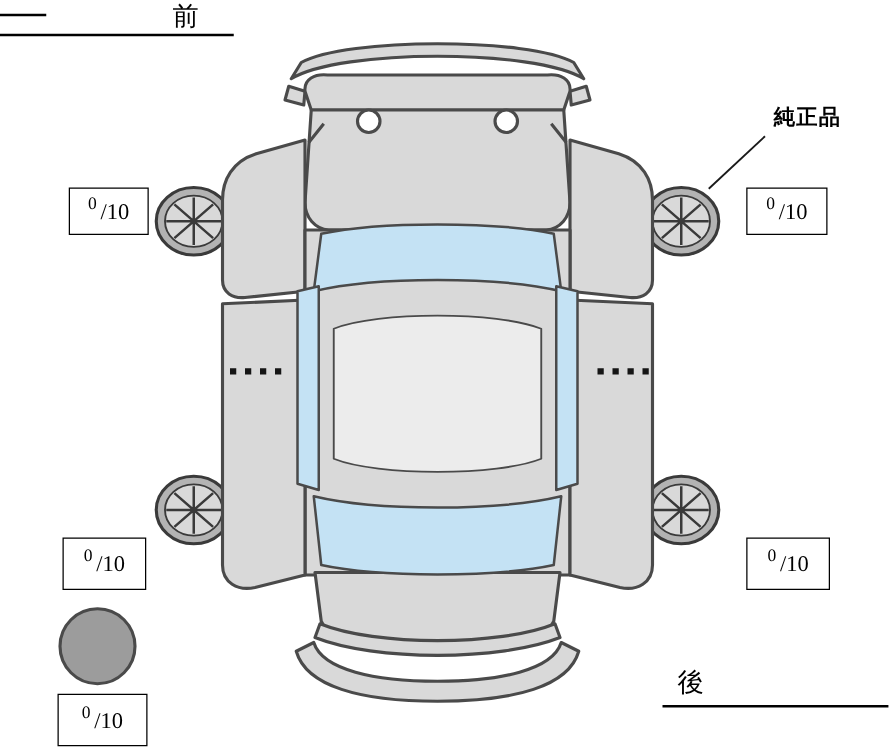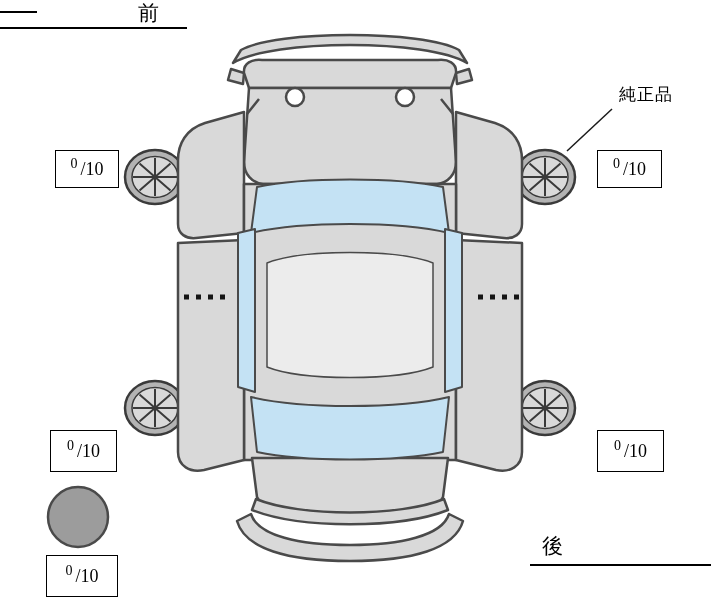--- a/index.html
+++ b/index.html
@@ -6,21 +6,21 @@
   .canvas{
     position:relative;
     width:711px;height:600px;
     background:#ffffff;
     overflow:hidden;
     font-family:"DejaVu Sans", sans-serif;
     color:#000;
   }
   .abs{position:absolute;}
   .label{font-size:21px;line-height:1;}
-  .label-genuine{font-size:17px;font-weight:normal;letter-spacing:1px;line-height:1;}
+  .label-genuine{font-size:17px;font-weight:bold;letter-spacing:1px;line-height:1;}
   .hline{position:absolute;height:0;border-top:2px solid #000;}
   .score-box{
     position:absolute;
     background:#ffffff;
     border:1px solid #000;
     display:flex;align-items:center;justify-content:center;
     font-family:"Liberation Serif", serif;
   }
   .score-val{font-size:14px;transform:translateY(-5px);}
   .score-den{font-size:18px;margin-left:3px;}

